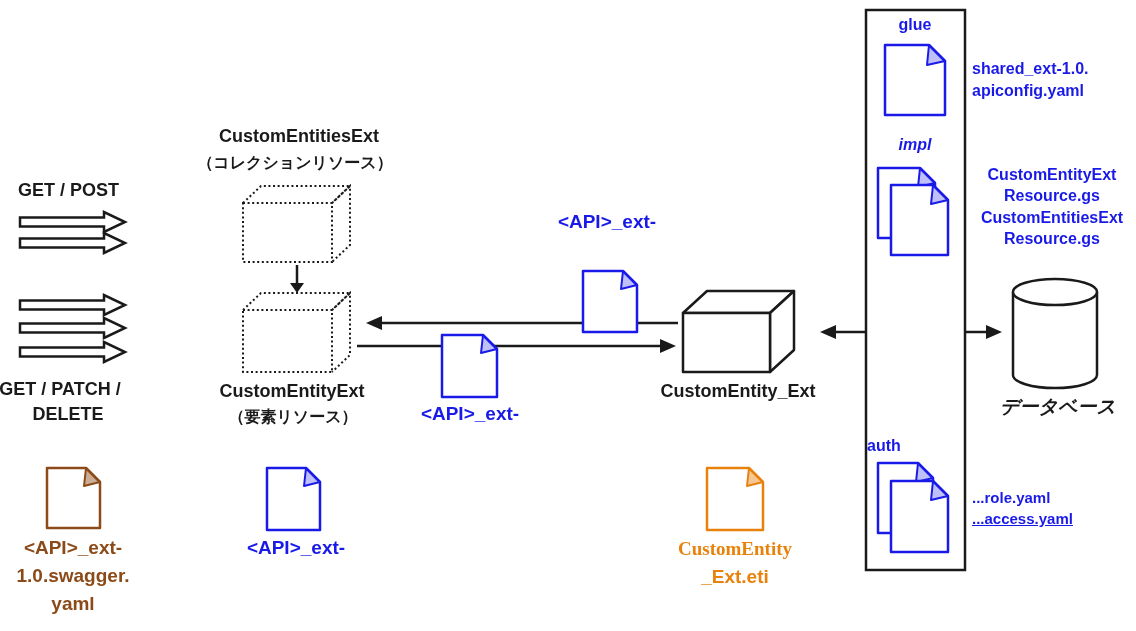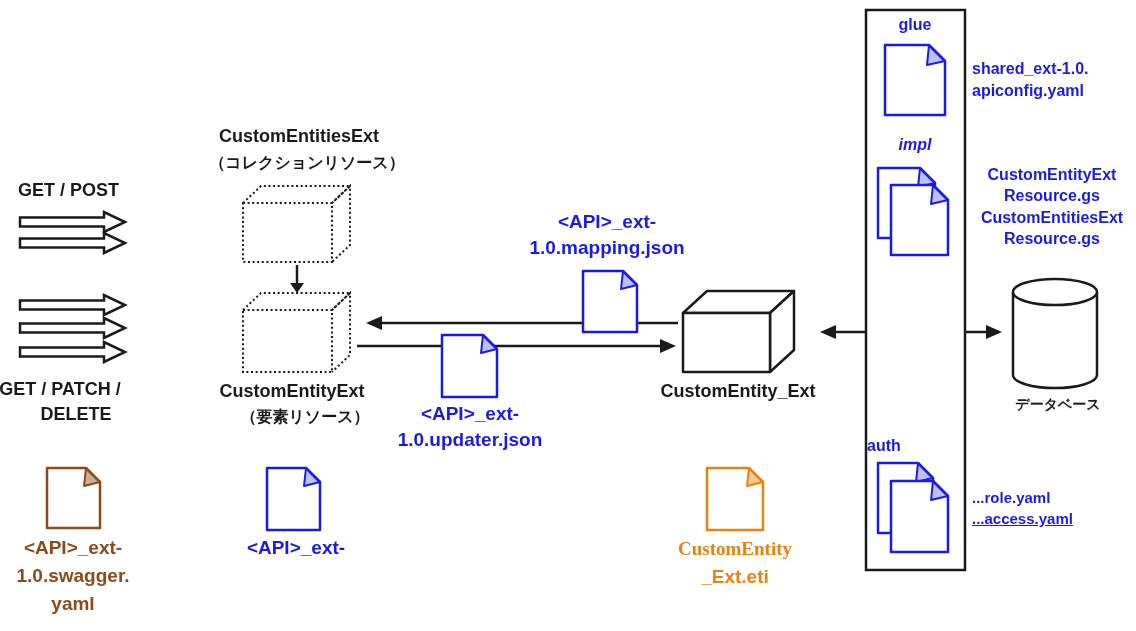--- a/index.html
+++ b/index.html
@@ -8,22 +8,22 @@
   #shapes{position:absolute;left:0;top:0;}
   .lbl{position:absolute;font-weight:700;color:var(--ink);white-space:nowrap;line-height:1.15;}
   .ctr{transform:translateX(-50%);text-align:left;}
   .c-blue{color:var(--blue);}
   .c-brown{color:var(--brown);}
   .c-orange{color:var(--orange);}
   .fs18{font-size:18px;}
   .fs19{font-size:19px;}
   .fs16{font-size:16px;}
   .fs15{font-size:15px;}
-  .fs17{font-size:14px;}
-  .jp{font-size:16px;margin-left:12px;}
+  .fs17{font-size:19px;font-style:italic;}
+  .jp{font-size:16px;}
   
   .ln{stroke:var(--ink);stroke-width:2.5;fill:none;}
   .fillink{fill:var(--ink);stroke:none;}
   .blockarrow{fill:#fff;stroke:var(--ink);stroke-width:2.5;stroke-linejoin:miter;}
   .dot{stroke:var(--ink);stroke-width:2;fill:none;stroke-dasharray:2 2.6;}
   .solidface{fill:#fff;stroke:var(--ink);stroke-width:2.5;stroke-linejoin:round;}
   .boxline{fill:none;stroke:var(--ink);stroke-width:2.5;}
   .doc-blue{fill:#fff;stroke:var(--blue);stroke-width:2.5;stroke-linejoin:round;}
   .flap-blue{fill:var(--blue);fill-opacity:.28;stroke:var(--blue);stroke-width:2;stroke-linejoin:round;}
   .doc-brown{fill:#fff;stroke:var(--brown);stroke-width:2.5;stroke-linejoin:round;}
@@ -136,35 +136,33 @@
     </g>
     <g>
       <path class="doc-orange" d="M707,468 H749 L763,482 V530 H707 Z"></path>
       <polygon class="flap-orange" points="749,468 763,482 747,486"></polygon>
     </g>
   </svg>
 
   <div class="lbl fs18" style="left:18px;top:180px;">GET / POST</div>
 
   <div class="lbl fs18 ctr" style="left:60px;top:379px;">GET / PATCH /</div>
-  <div class="lbl fs18 ctr" style="left:76px;top:404px;">DELETE</div>
+  <div class="lbl fs18 ctr" style="left:68px;top:404px;">DELETE</div>
 
   <div class="lbl fs18 ctr" style="left:299px;top:126px;">CustomEntitiesExt</div>
   <div class="lbl jp ctr" style="left:295px;top:154px;">（コレクションリソース）</div>
 
   <div class="lbl fs18 ctr" style="left:292px;top:381px;">CustomEntityExt</div>
   <div class="lbl jp ctr" style="left:293px;top:408px;">（要素リソース）</div>
 
   <div class="lbl fs18 ctr" style="left:738px;top:381px;">CustomEntity_Ext</div>
 
   <div class="lbl fs19 c-blue ctr" style="left:607px;top:211px;">&lt;API&gt;_ext-</div>
-  <div class="lbl fs19 c-blue ctr" style="left:607px;top:237px;">1.0.mapping.json</div>
 
   <div class="lbl fs19 c-blue ctr" style="left:470px;top:403px;">&lt;API&gt;_ext-</div>
-  <div class="lbl fs19 c-blue ctr" style="left:470px;top:429px;">1.0.updater.json</div>
 
   <div class="lbl fs16 c-blue ctr" style="left:915px;top:16px;">glue</div>
   <div class="lbl fs16 c-blue" style="left:972px;top:60px;">shared_ext-1.0.</div>
   <div class="lbl fs16 c-blue" style="left:972px;top:82px;">apiconfig.yaml</div>
 
   <div class="lbl fs16 c-blue ctr" style="left:915px;top:136px;font-style:italic;">impl</div>
   <div class="lbl fs16 c-blue ctr" style="left:1052px;top:166px;">CustomEntityExt</div>
   <div class="lbl fs16 c-blue ctr" style="left:1052px;top:187px;">Resource.gs</div>
   <div class="lbl fs16 c-blue ctr" style="left:1052px;top:209px;">CustomEntitiesExt</div>
   <div class="lbl fs16 c-blue ctr" style="left:1052px;top:230px;">Resource.gs</div>

